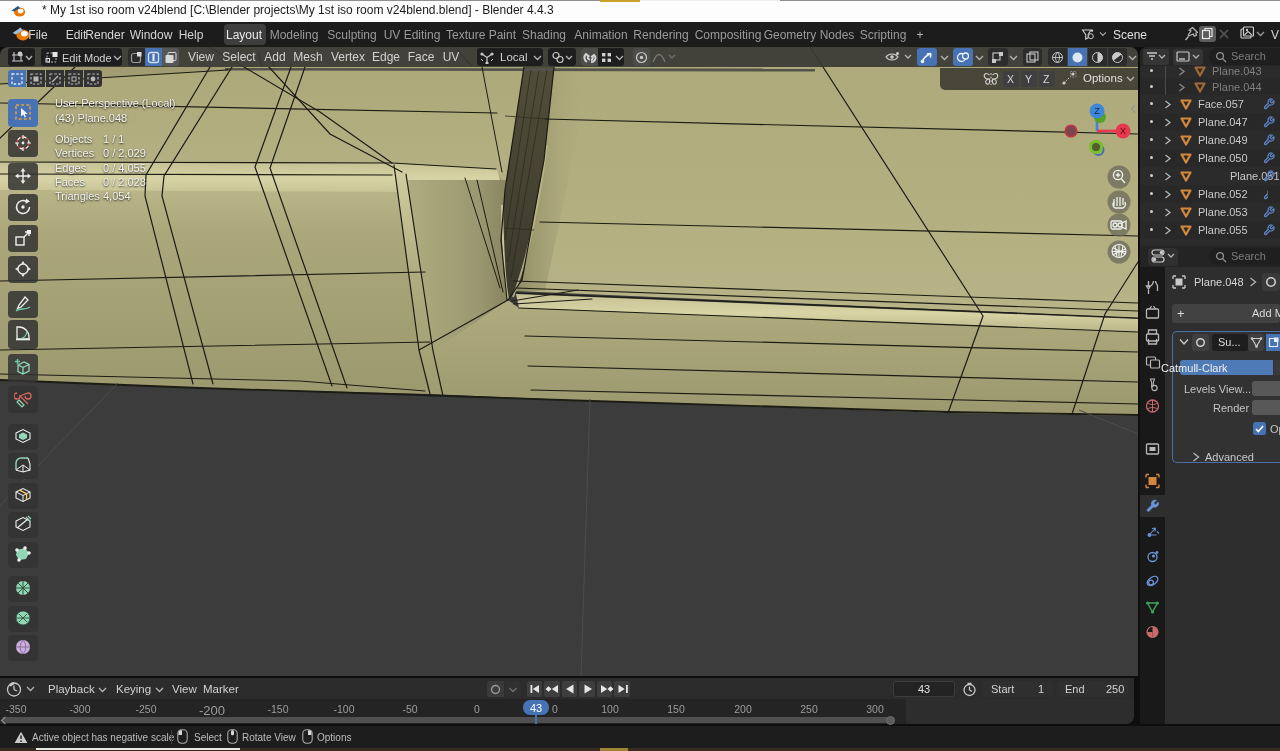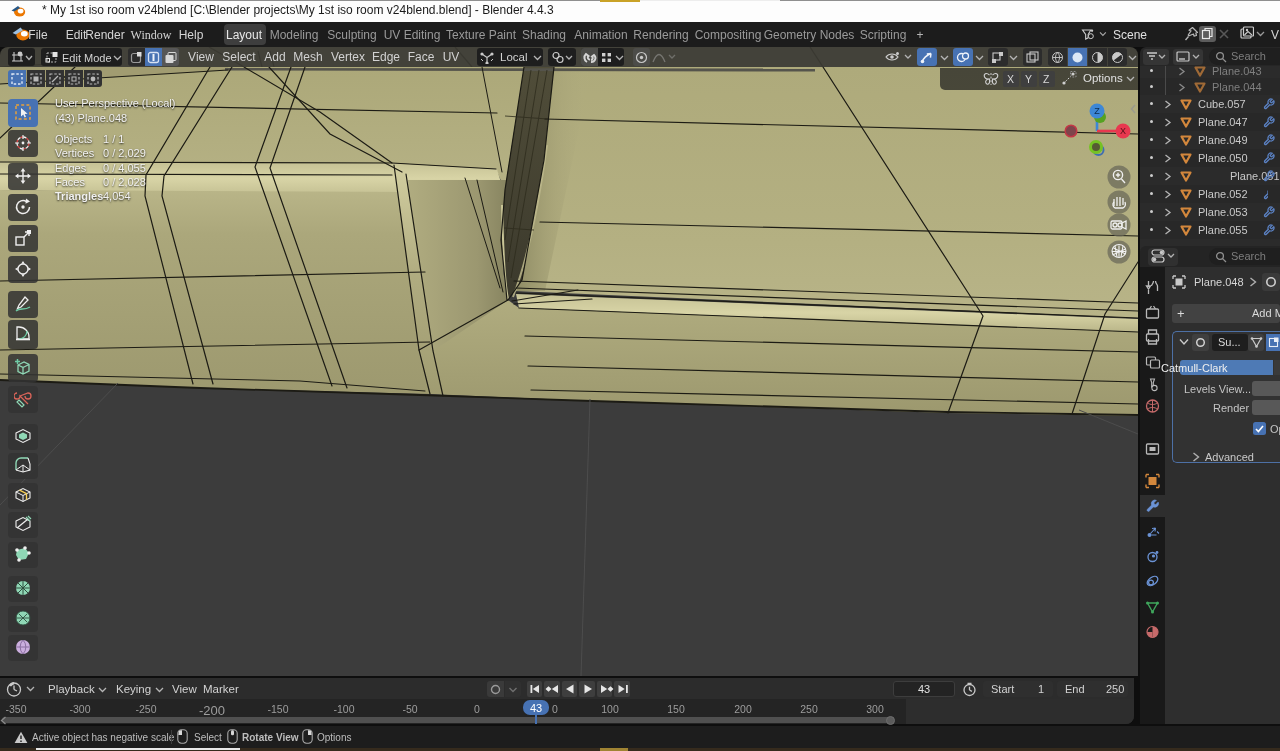--- a/index.html
+++ b/index.html
@@ -45,21 +45,21 @@
 
   <div class="abs" id="topbar"></div>
   <svg class="abs" style="left:12px;top:26px;" width="19" height="16" viewBox="0 0 20 17">
     <ellipse cx="11.5" cy="9.5" rx="7" ry="5.8" fill="#eb7700"></ellipse>
     <ellipse cx="13" cy="8.2" rx="3.6" ry="2.9" fill="#fff"></ellipse>
     <path d="M0.5 7.5 L9 1.5 L11.5 4.5 L4 9 Z" fill="#9dbfdf"></path>
   </svg>
   <div class="menuitem" style="left:38px;">File</div>
   <div class="menuitem" style="left:76px;">Edit</div>
   <div class="menuitem" style="left:105px;">Render</div>
-  <div class="menuitem" style="left:151px;font-family:Liberation Serif, serif;">Window</div>
+  <div class="menuitem" style="left:151px;">Window</div>
   <div class="menuitem" style="left:191px;">Help</div>
   <div class="abs" style="left:224px;top:24px;width:42px;height:21px;background:#3e3e3e;border-radius:4px;"></div>
   <div class="menuitem" style="left:244px;color:#e8e8e8;">Layout</div>
   <div class="wstab" style="left:294px;">Modeling</div>
   <div class="wstab" style="left:352px;">Sculpting</div>
   <div class="wstab" style="left:412px;">UV Editing</div>
   <div class="wstab" style="left:481px;">Texture Paint</div>
   <div class="wstab" style="left:544px;">Shading</div>
   <div class="wstab" style="left:601px;">Animation</div>
   <div class="wstab" style="left:661px;">Rendering</div>
@@ -549,21 +549,21 @@
     <div class="statstxt" style="top:97px;">User Perspective (Local)</div>
     <div class="statstxt" style="top:112px;">(43) Plane.048</div>
     <div class="statstxt" style="top:133px;">Objects</div>
     <div class="statsval" style="top:133px;">1 / 1</div>
     <div class="statstxt" style="top:147px;">Vertices</div>
     <div class="statsval" style="top:147px;">0 / 2,029</div>
     <div class="statstxt" style="top:162px;">Edges</div>
     <div class="statsval" style="top:162px;">0 / 4,055</div>
     <div class="statstxt" style="top:176px;">Faces</div>
     <div class="statsval" style="top:176px;">0 / 2,028</div>
-    <div class="statstxt" style="top:190px;font-weight:bold;">Triangles</div>
+    <div class="statstxt" style="top:190px;">Triangles</div>
     <div class="statsval" style="top:190px;">4,054</div>
   </div>
   <div id="gizmo">
     <svg class="abs" style="left:1060px;top:95px;" width="78" height="170" viewBox="0 0 78 170">
 
       <line x1="37" y1="36" x2="37" y2="16" stroke="#3d87d6" stroke-width="2.6"></line>
       <line x1="37" y1="36" x2="63" y2="36" stroke="#e8384f" stroke-width="2.6"></line>
       <circle cx="40" cy="22" r="6" fill="#56a221"></circle>
       <circle cx="37" cy="16" r="7.5" fill="#3d87d6"></circle>
       <text x="37" y="19" font-size="9" fill="#0c2b4d" text-anchor="middle" font-family="Liberation Sans">Z</text>
@@ -649,21 +649,21 @@
         <div class="abs" style="left:72px;top:3px;font-size:11px;color:#7f7f7f;">Plane.044</div>
       </div>
       <div class="abs" style="left:1140px;top:95px;width:140px;height:18px;background:#2b2b2b;overflow:hidden;">
         <div class="abs" style="left:10px;top:7px;width:3px;height:3px;border-radius:50%;background:#cdcdcd;"></div>
         <svg class="abs" style="left:24px;top:5px;" width="8" height="9" viewBox="0 0 8 9">
           <path d="M1.5 1 L6 4.5 L1.5 8" fill="none" stroke="#b5b5b5" stroke-width="1.3"></path>
         </svg>
         <svg class="abs" style="left:40px;top:4px;" width="12" height="11" viewBox="0 0 12 11">
           <path d="M1.5 1.5 H10.5 L6 9.5 Z" fill="none" stroke="#d3873c" stroke-width="2.2" stroke-linejoin="round"></path>
         </svg>
-        <div class="abs" style="left:58px;top:3px;font-size:11px;color:#c9c9c9;">Cube.057</div>
+        <div class="abs" style="left:58px;top:3px;font-size:11px;color:#c9c9c9;">Face.057</div>
         <svg class="abs" style="left:123px;top:3px;" width="12" height="12" viewBox="0 0 24 24">
           <path d="M14.7 6.3a1 1 0 0 0 0 1.4l1.6 1.6a1 1 0 0 0 1.4 0l3.77-3.77a6 6 0 0 1-7.94 7.94l-6.91 6.91a2.12 2.12 0 0 1-3-3l6.91-6.91a6 6 0 0 1 7.94-7.94l-3.76 3.76z" fill="none" stroke="#5b82c4" stroke-width="2.6"></path>
         </svg>
       </div>
       <div class="abs" style="left:1140px;top:113px;width:140px;height:18px;background:#282828;overflow:hidden;">
         <div class="abs" style="left:10px;top:7px;width:3px;height:3px;border-radius:50%;background:#cdcdcd;"></div>
         <svg class="abs" style="left:24px;top:5px;" width="8" height="9" viewBox="0 0 8 9">
           <path d="M1.5 1 L6 4.5 L1.5 8" fill="none" stroke="#b5b5b5" stroke-width="1.3"></path>
         </svg>
         <svg class="abs" style="left:40px;top:4px;" width="12" height="11" viewBox="0 0 12 11">
@@ -1001,21 +1001,21 @@
     <div class="abs" style="left:171px;top:730px;width:1px;height:14px;background:#3c3c3c;"></div>
     <svg class="abs" style="left:177px;top:729px;" width="11" height="15" viewBox="0 0 11 15">
       <rect x="0.8" y="0.8" width="9.4" height="13.4" rx="3.6" fill="none" stroke="#a8a8a8" stroke-width="1.1"></rect>
       <path d="M1.8 2 a3.6 3.6 0 0 1 3.2 -0.7 l0 4.6 l-3.6 0 Z" fill="#d8d8d8"></path>
     </svg>
     <div class="lbl" style="left:194px;top:732px;color:#bdbdbd;font-size:10px;">Select</div>
     <svg class="abs" style="left:227px;top:729px;" width="11" height="15" viewBox="0 0 11 15">
       <rect x="0.8" y="0.8" width="9.4" height="13.4" rx="3.6" fill="none" stroke="#a8a8a8" stroke-width="1.1"></rect>
       <rect x="4" y="1.2" width="3" height="5" rx="1.3" fill="#d8d8d8"></rect>
     </svg>
-    <div class="lbl" style="left:242px;top:732px;color:#bdbdbd;font-size:10px;font-weight:bold;">Rotate View</div>
+    <div class="lbl" style="left:242px;top:732px;color:#bdbdbd;font-size:10px;">Rotate View</div>
     <svg class="abs" style="left:302px;top:729px;" width="11" height="15" viewBox="0 0 11 15">
       <rect x="0.8" y="0.8" width="9.4" height="13.4" rx="3.6" fill="none" stroke="#a8a8a8" stroke-width="1.1"></rect>
       <path d="M9.2 2 a3.6 3.6 0 0 0 -3.2 -0.7 l0 4.6 l3.6 0 Z" fill="#d8d8d8"></path>
     </svg>
     <div class="lbl" style="left:317px;top:732px;color:#bdbdbd;font-size:10px;">Options</div>
   </div>
   <div class="abs" id="taskbar"></div>
   <div class="abs" style="left:36px;top:748px;width:204px;height:2px;background:#e8e8e8;"></div>
   <div class="abs" style="left:600px;top:748px;width:28px;height:3px;background:#a08433;"></div>
 

